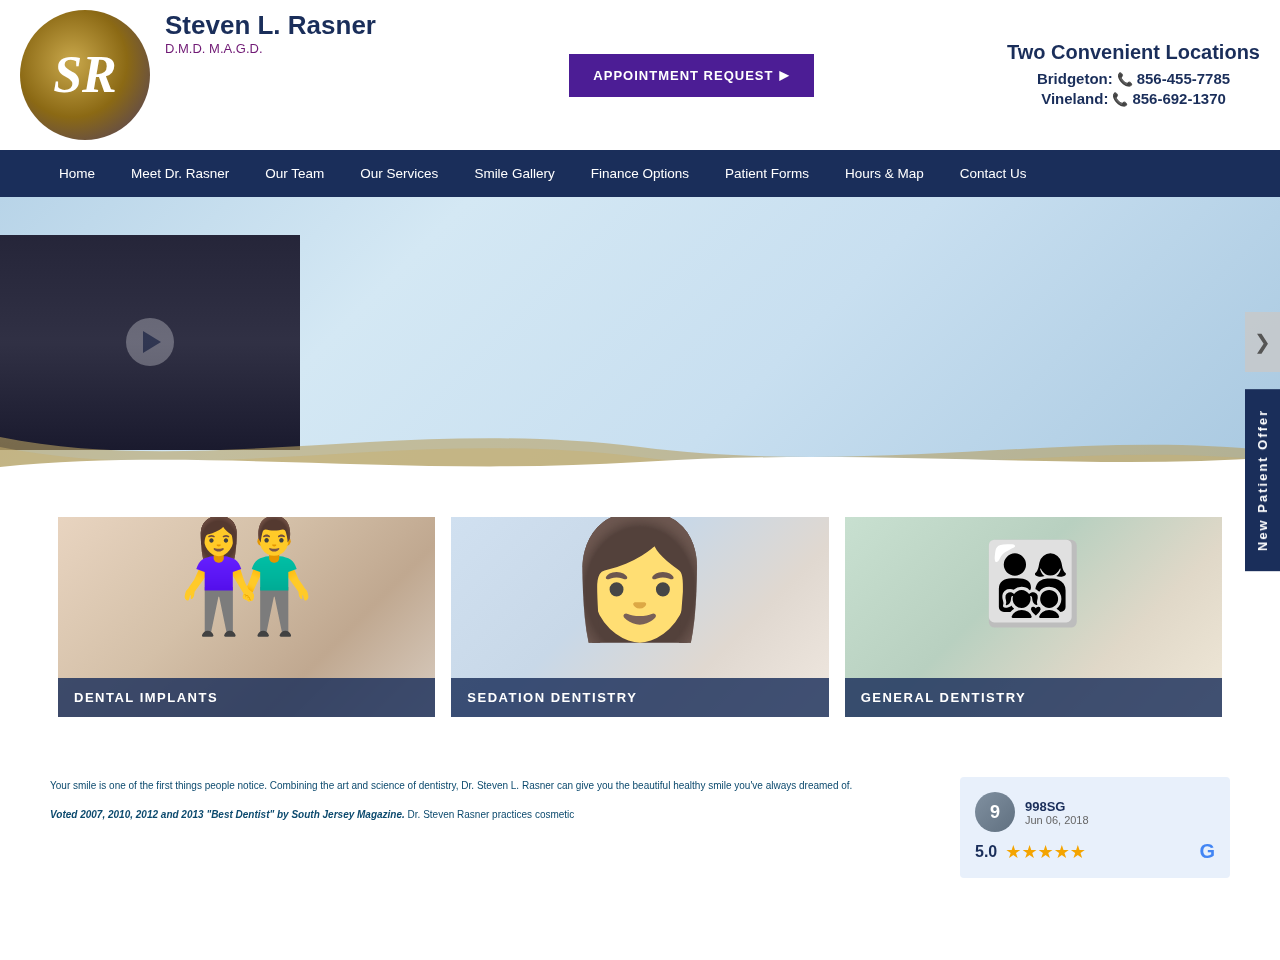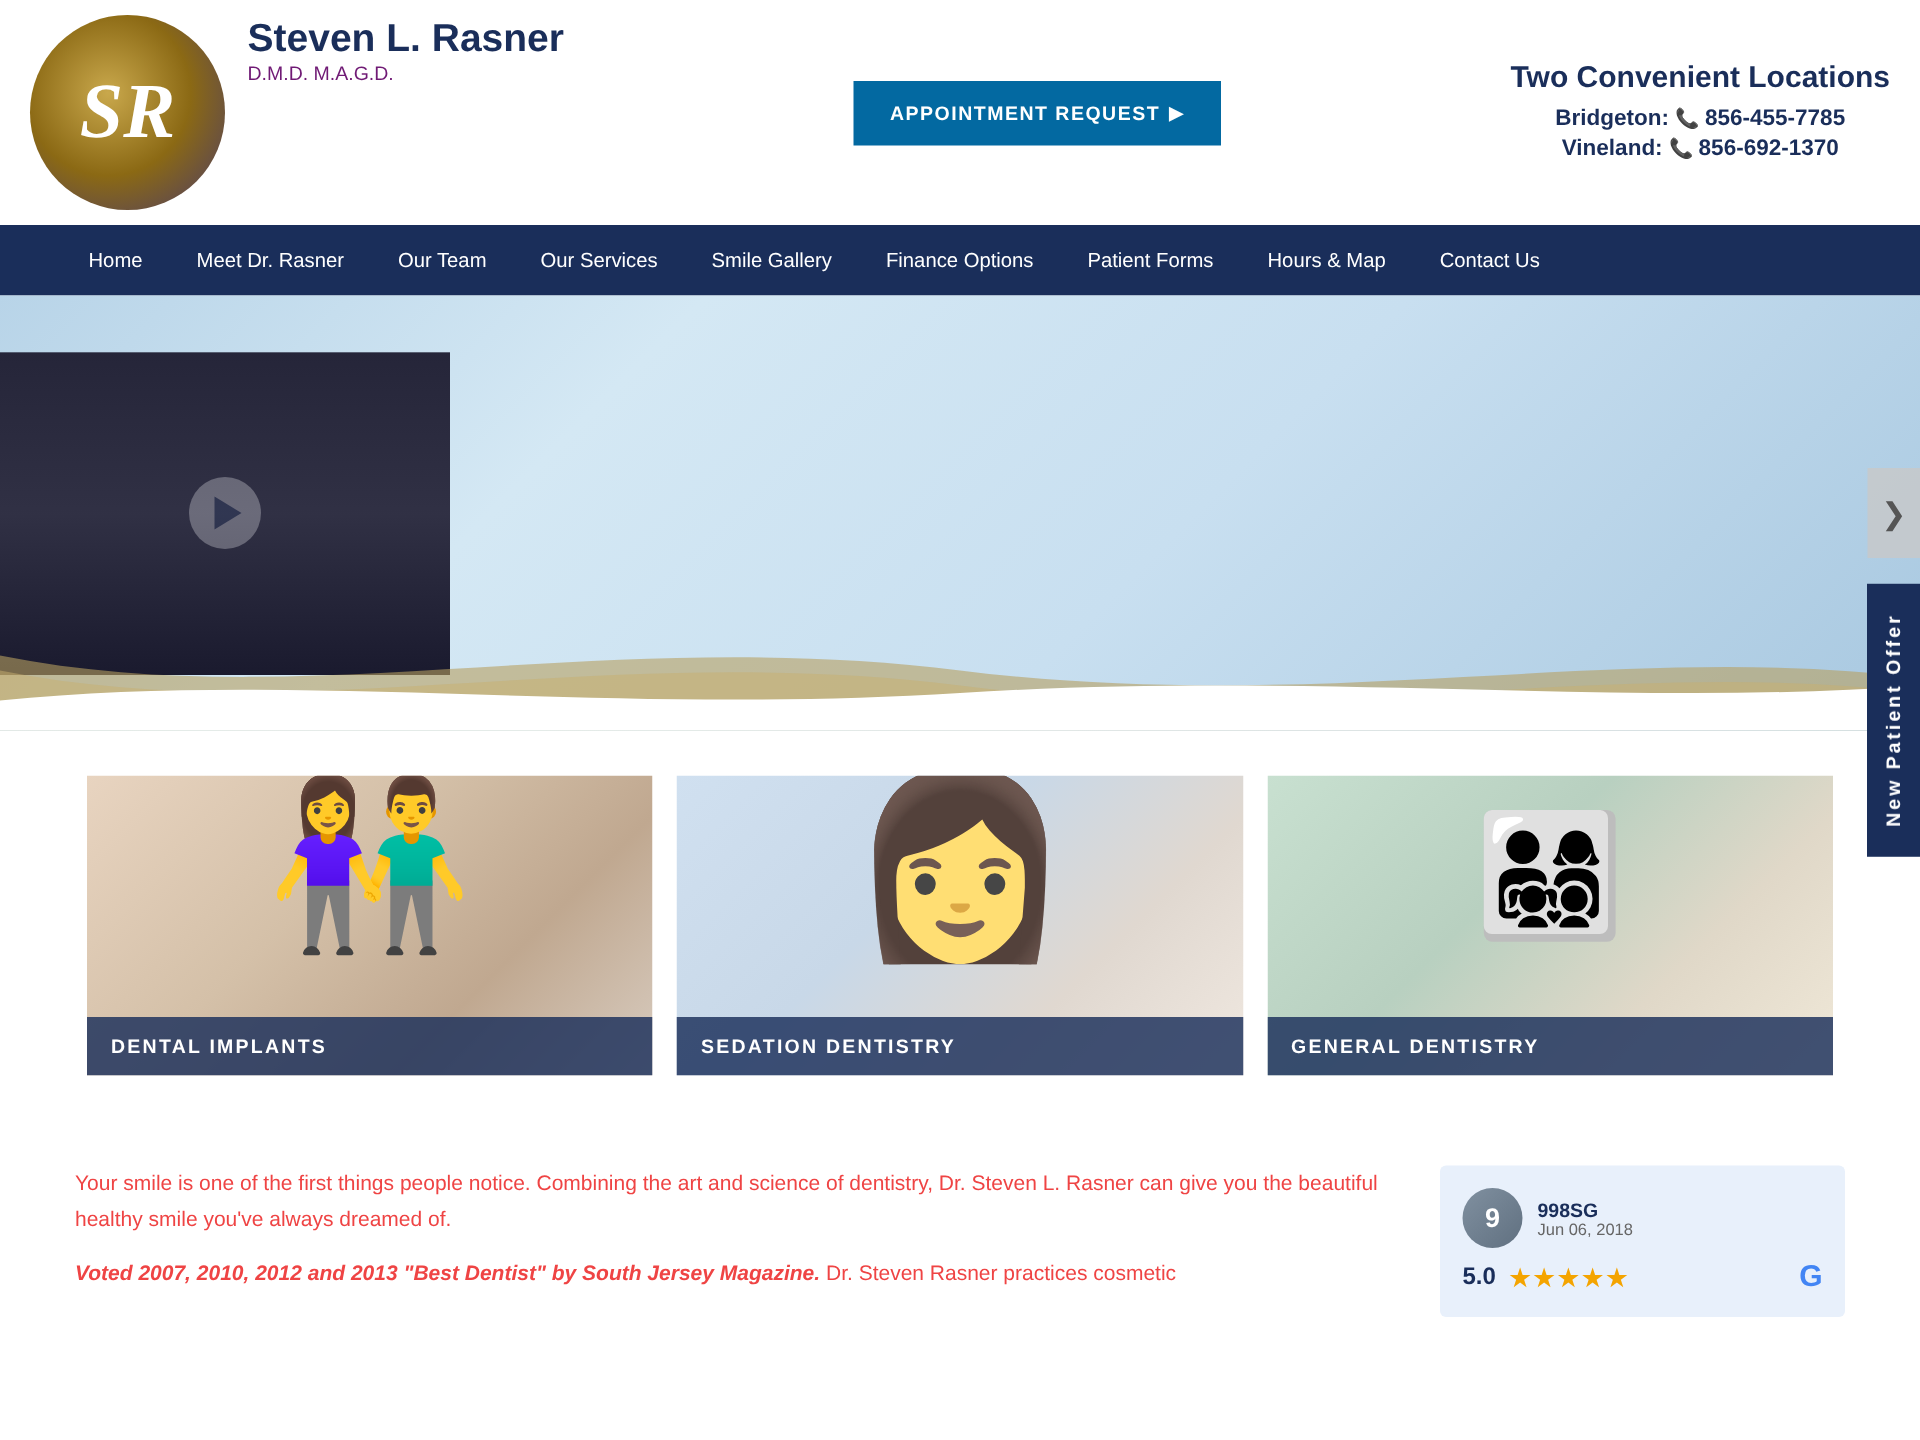--- a/index.html
+++ b/index.html
@@ -39,21 +39,21 @@
     .doctor-name {
       color: #1a2e5a;
       font-size: 26px;
       font-weight: bold;
     }
     .doctor-credentials {
       color: #701a75;
       font-size: 13px;
     }
     .appt-button {
-      background: #0369a1;
+      background: #4c1d95;
       color: #fff;
       padding: 14px 24px;
       font-size: 13px;
       font-weight: bold;
       letter-spacing: 1px;
       border: none;
       cursor: pointer;
       display: flex;
       align-items: center;
       gap: 6px;
@@ -281,22 +281,22 @@
       align-items: flex-start;
     }
     .welcome-text { flex: 1; }
     .welcome-text h2 {
       color: #1a2e5a;
       font-size: 28px;
       font-weight: bold;
       margin-bottom: 20px;
     }
     .welcome-text p {
-      color: #ef4444;
-      font-size: 14px;
+      color: #0c4a6e;
+      font-size: 10px;
       line-height: 1.7;
       margin-bottom: 12px;
     }
     .welcome-text p em {
       font-style: italic;
       font-weight: bold;
     }
     .review-card {
       width: 270px;
       flex-shrink: 0;

